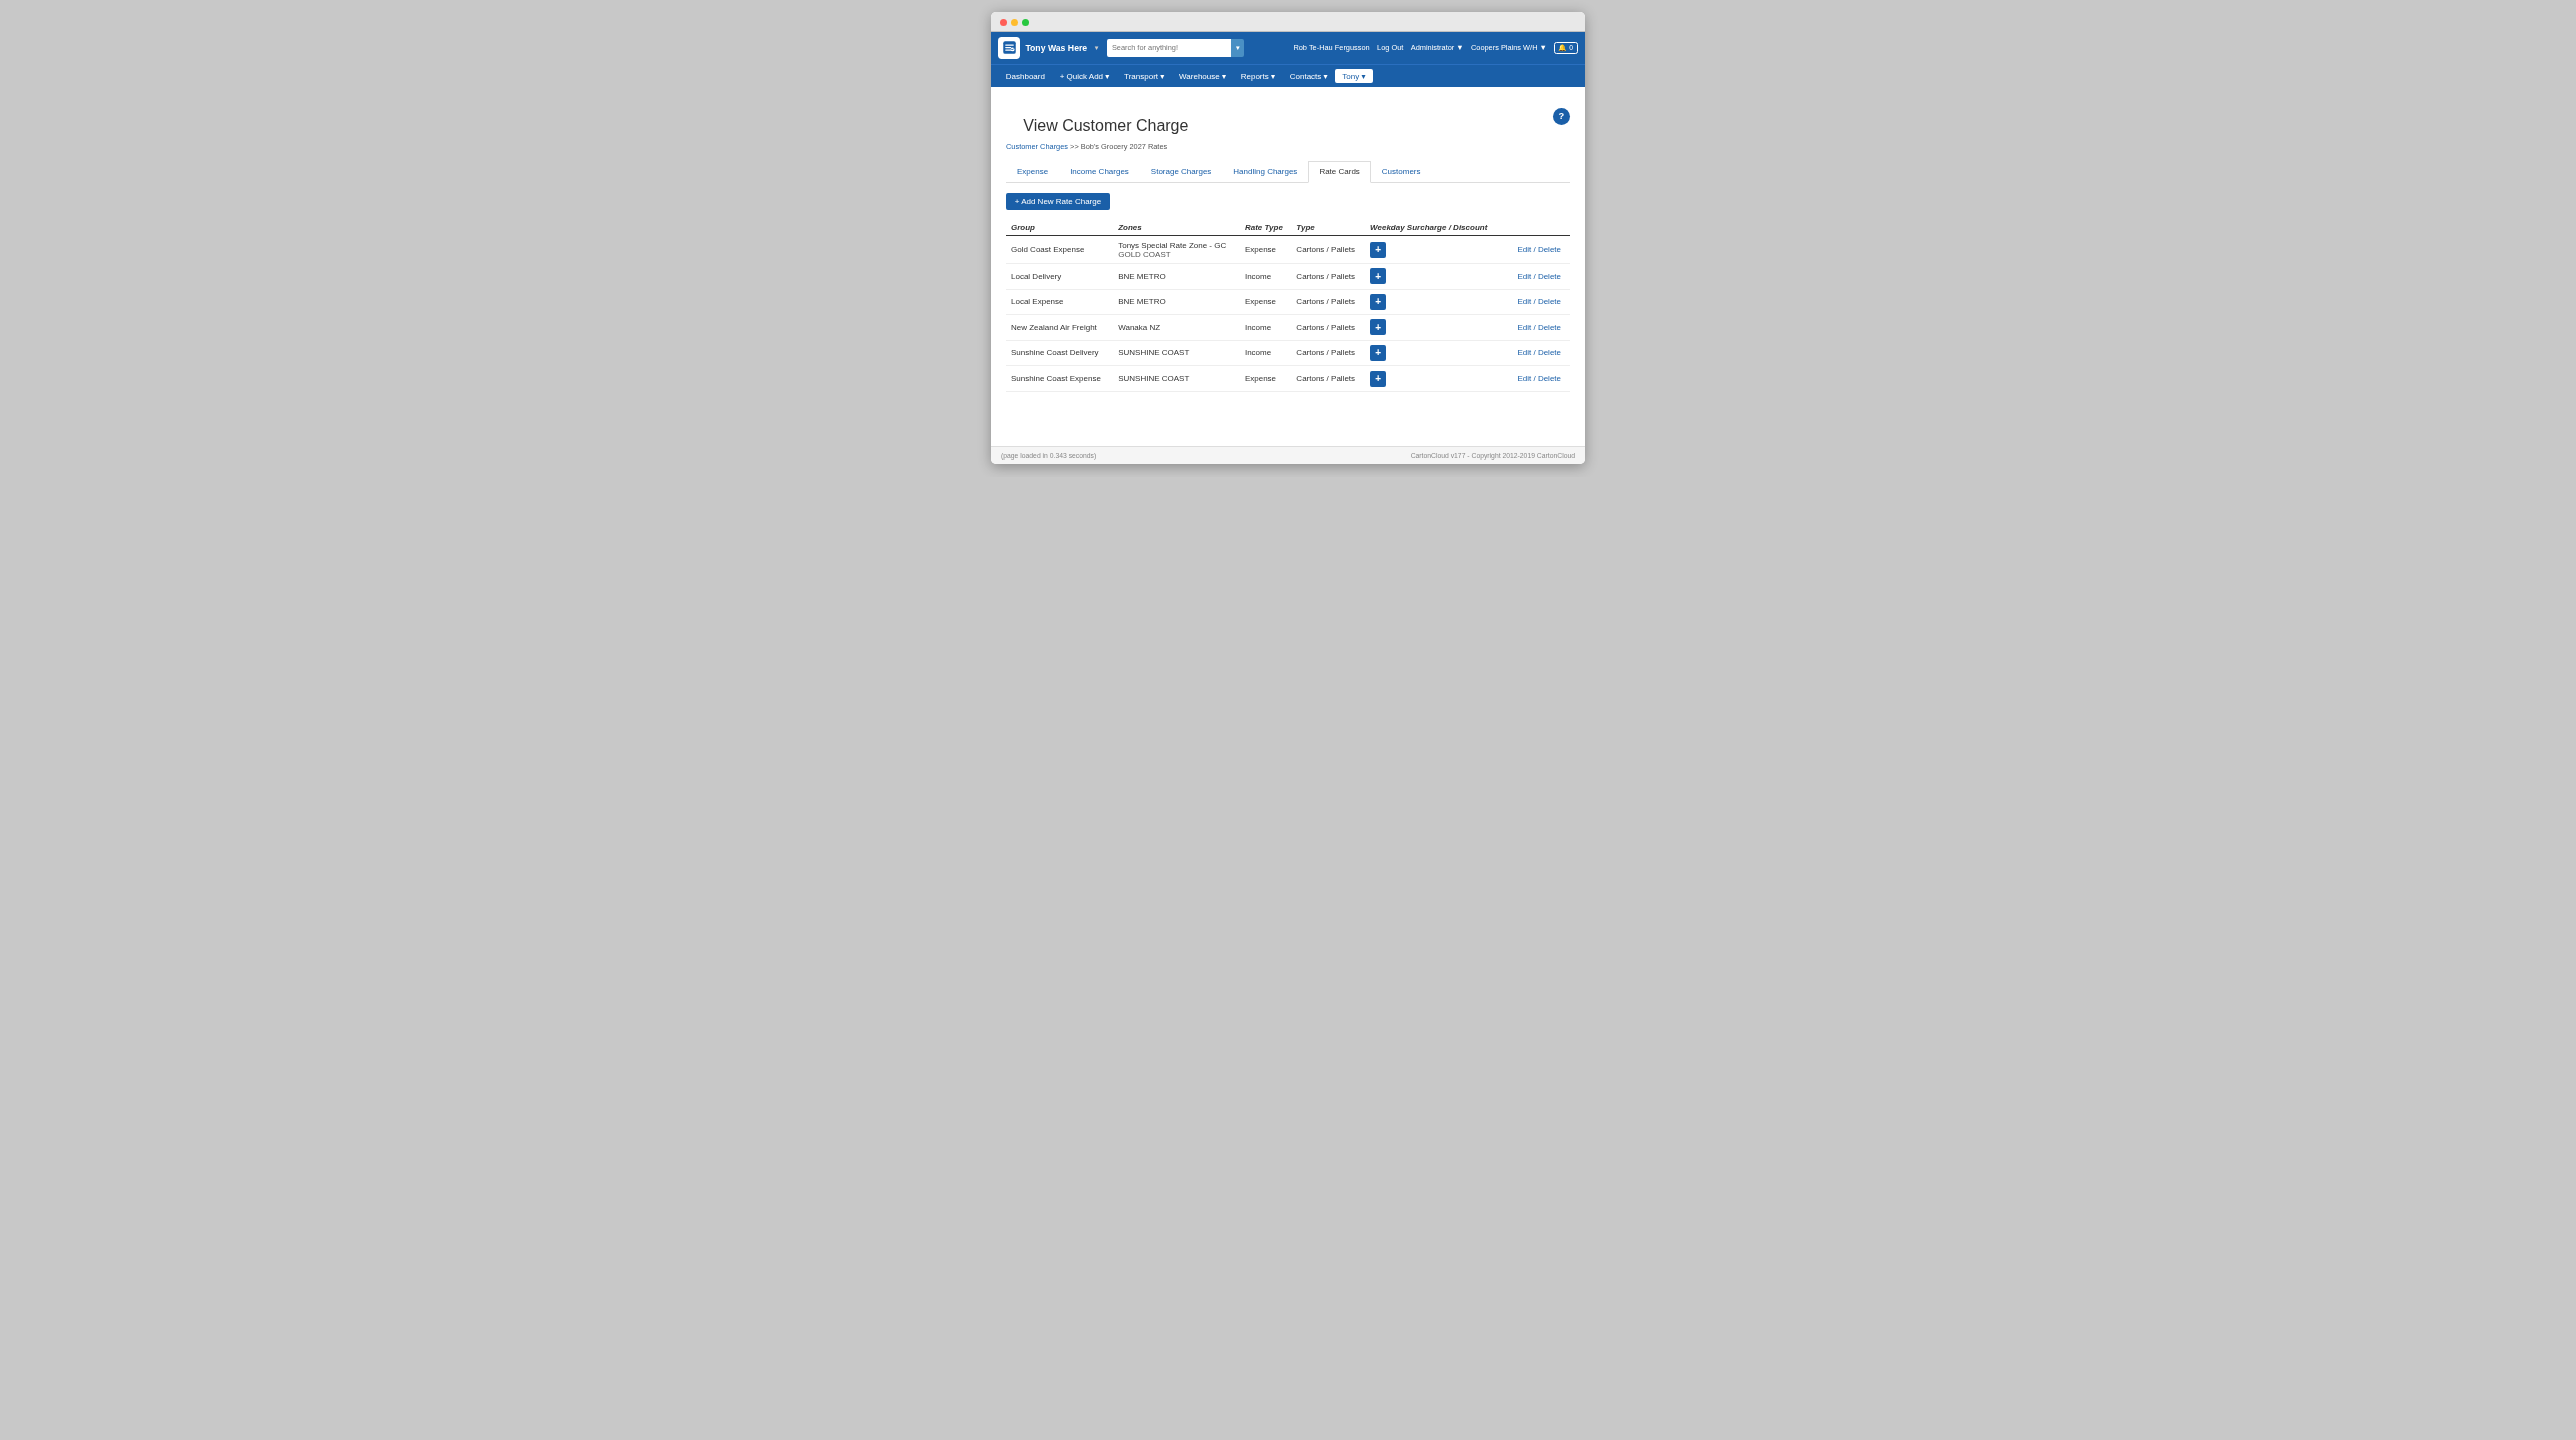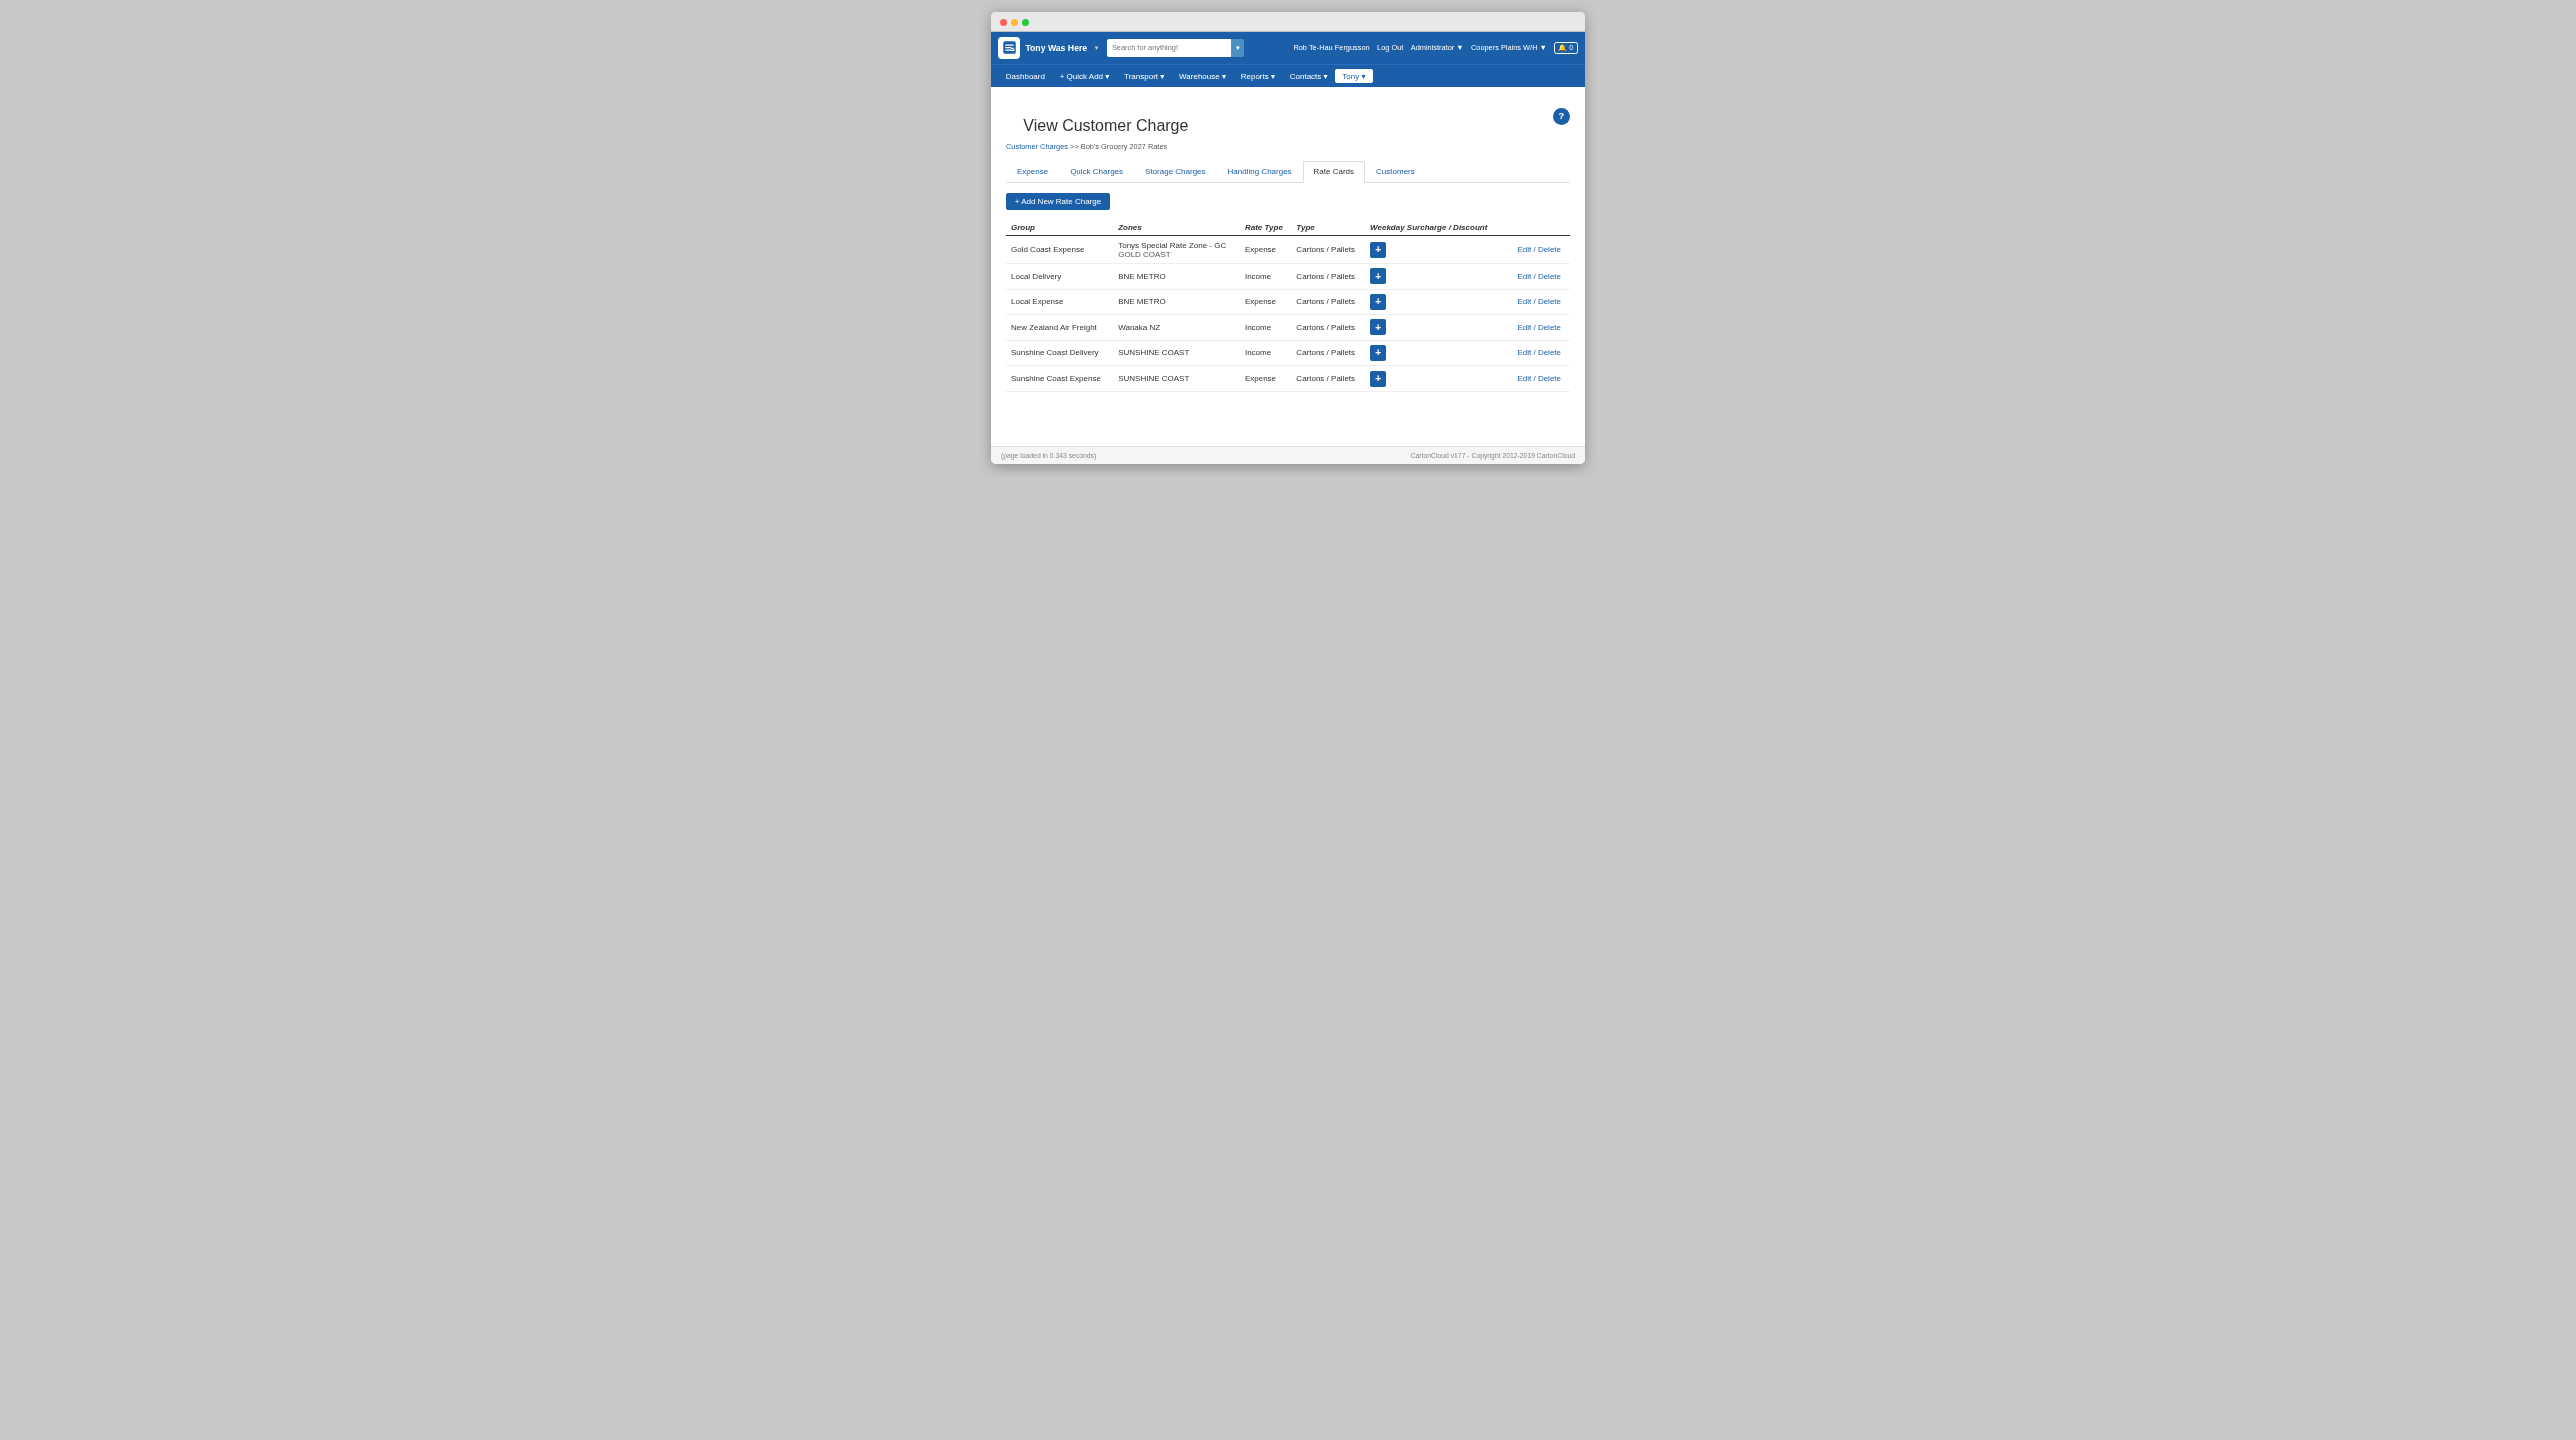--- a/index.html
+++ b/index.html
@@ -371,21 +371,21 @@
 
     <div class="breadcrumb">
       <a href="#">Customer Charges</a>
       <span> &gt;&gt; </span>
       <span>Bob's Grocery 2027 Rates</span>
     </div>
 
     
     <div class="tabs">
       <a href="#" class="tab">Expense</a>
-      <a href="#" class="tab">Quick Charges</a>
+      <a href="#" class="tab">Income Charges</a>
       <a href="#" class="tab">Storage Charges</a>
       <a href="#" class="tab">Handling Charges</a>
       <a href="#" class="tab active">Rate Cards</a>
       <a href="#" class="tab">Customers</a>
     </div>
 
     
     <button class="add-btn">+ Add New Rate Charge</button>
 
     

